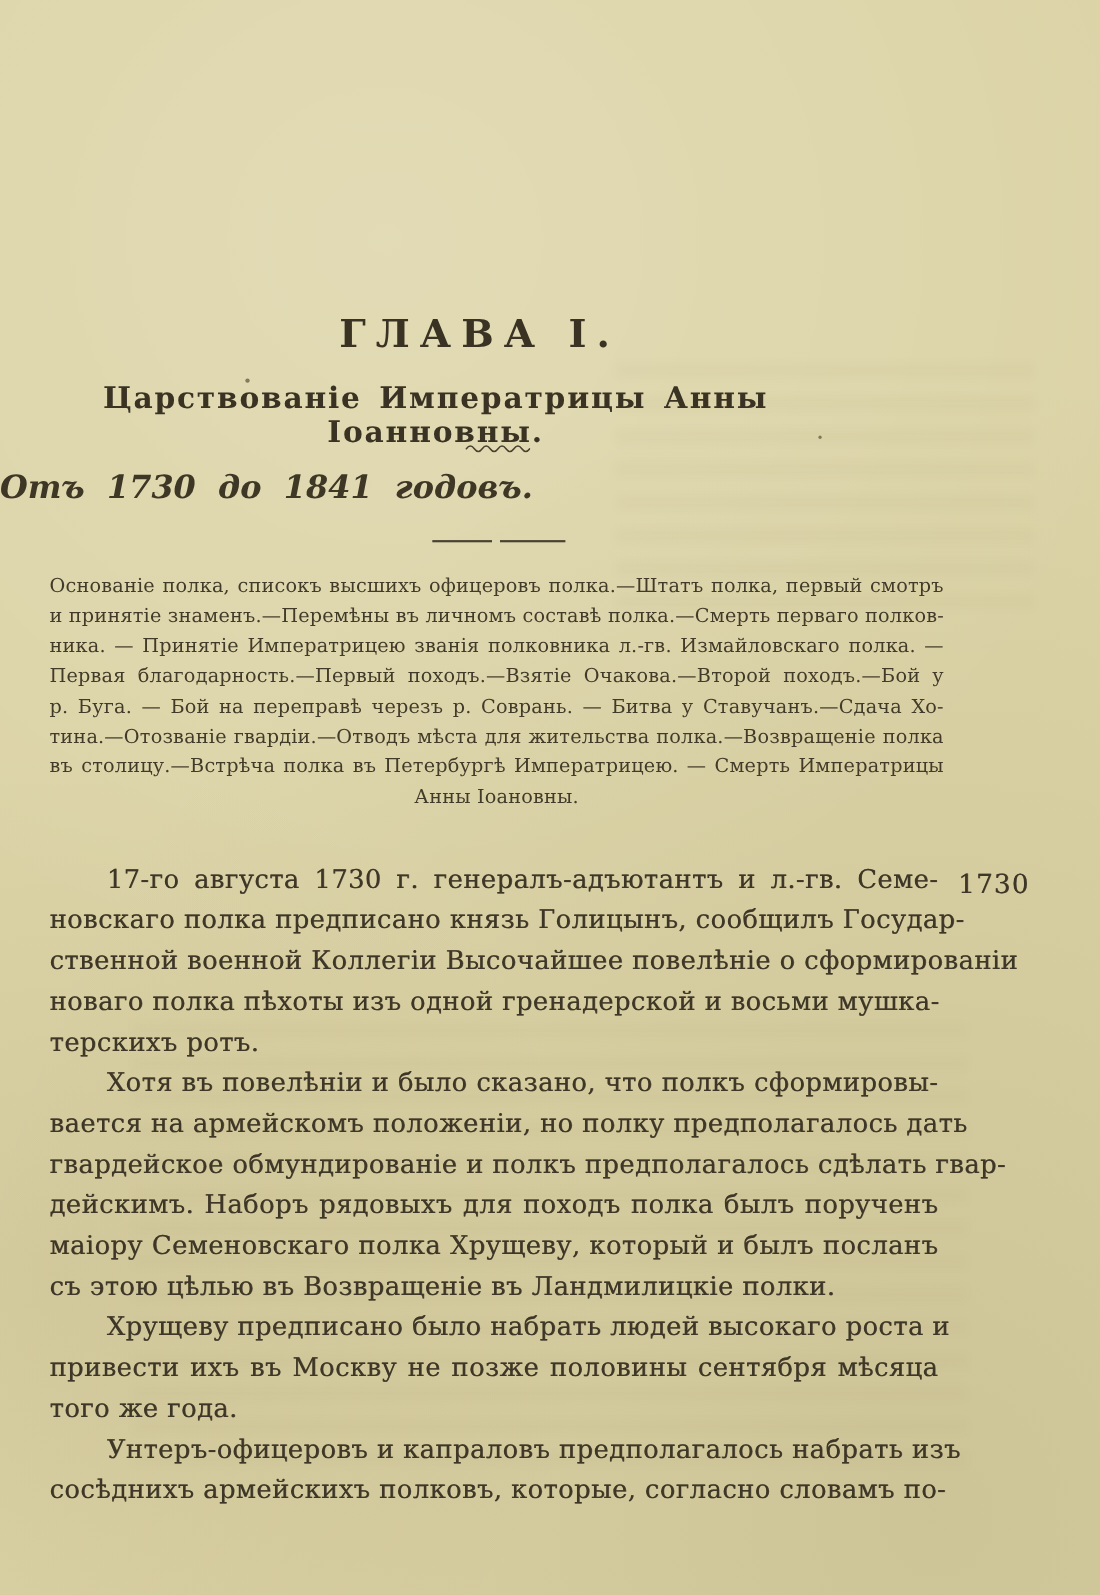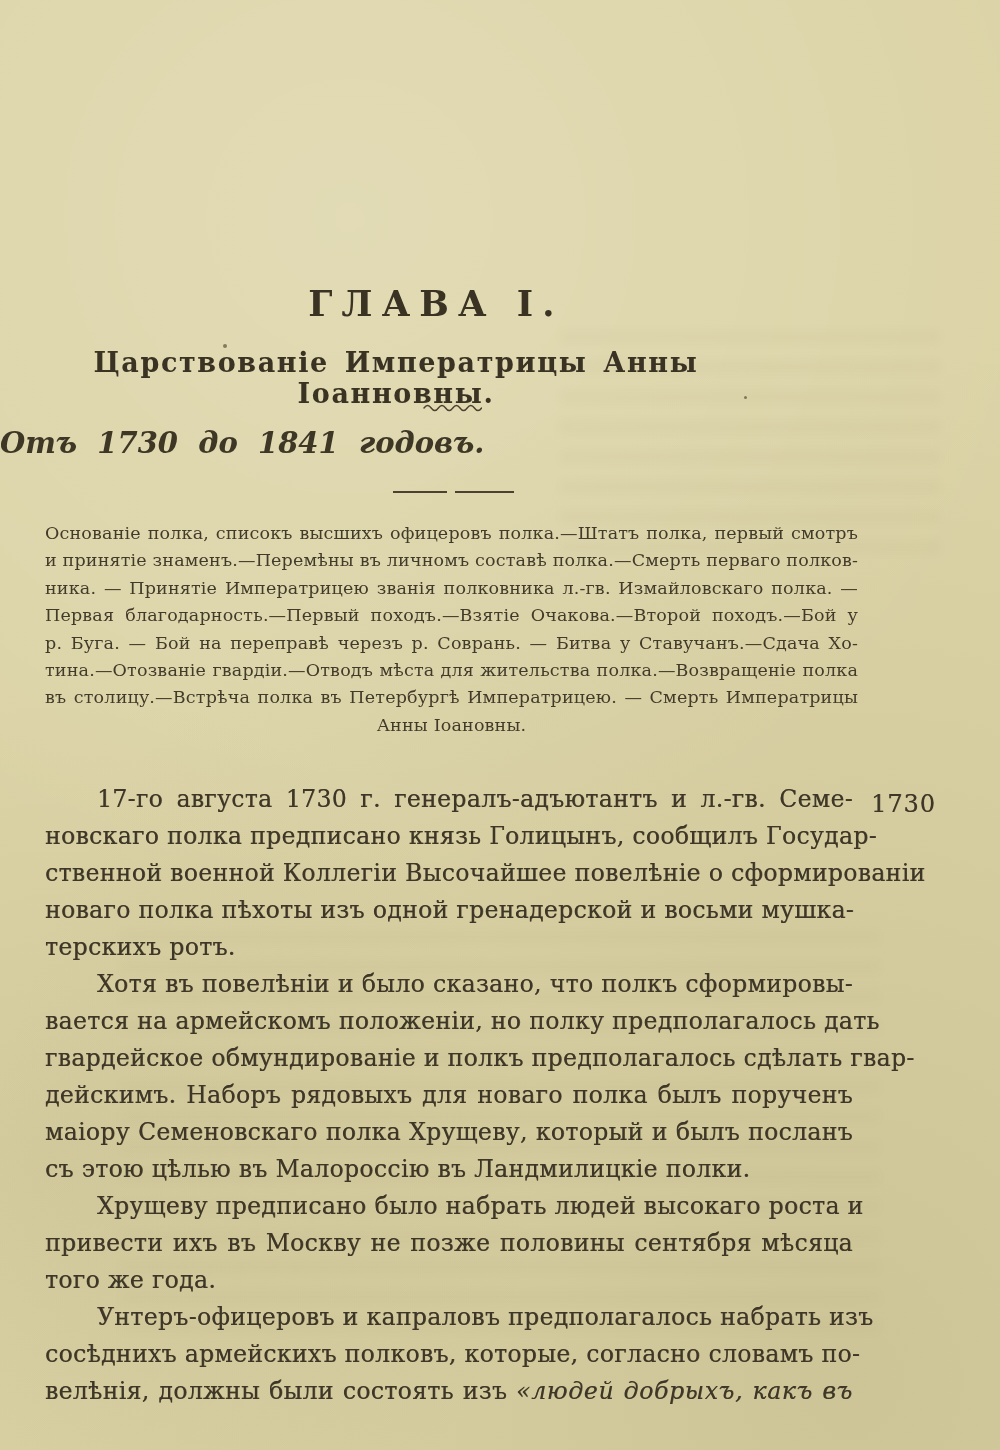--- a/index.html
+++ b/index.html
@@ -171,31 +171,30 @@
         <div class="body-line indent">17-го августа 1730 г. генералъ-адъютантъ и л.-гв. Семе-</div>
         <div class="body-line">новскаго полка предписано князь Голицынъ, сообщилъ Государ-</div>
         <div class="body-line">ственной военной Коллегіи Высочайшее повелѣніе о сформированіи</div>
         <div class="body-line">новаго полка пѣхоты изъ одной гренадерской и восьми мушка-</div>
         <div class="body-line end">терскихъ ротъ.</div>
       </div>
       <div>
         <div class="body-line indent">Хотя въ повелѣніи и было сказано, что полкъ сформировы-</div>
         <div class="body-line">вается на армейскомъ положеніи, но полку предполагалось дать</div>
         <div class="body-line">гвардейское обмундированіе и полкъ предполагалось сдѣлать гвар-</div>
-        <div class="body-line">дейскимъ. Наборъ рядовыхъ для новаго полка былъ порученъ</div>
+        <div class="body-line">дейскимъ. Наборъ рядовыхъ для походъ полка былъ порученъ</div>
         <div class="body-line">маіору Семеновскаго полка Хрущеву, который и былъ посланъ</div>
-        <div class="body-line end">съ этою цѣлью въ Малороссію въ Ландмилицкіе полки.</div>
+        <div class="body-line end">съ этою цѣлью въ Возвращеніе въ Ландмилицкіе полки.</div>
       </div>
       <div>
         <div class="body-line indent">Хрущеву предписано было набрать людей высокаго роста и</div>
         <div class="body-line">привести ихъ въ Москву не позже половины сентября мѣсяца</div>
         <div class="body-line end">того же года.</div>
       </div>
       <div>
         <div class="body-line indent">Унтеръ-офицеровъ и капраловъ предполагалось набрать изъ</div>
         <div class="body-line">сосѣднихъ армейскихъ полковъ, которые, согласно словамъ по-</div>
-        <div class="body-line">велѣнія, должны были состоять изъ <em>«людей добрыхъ, какъ въ</em></div>
       </div>
     </div>
 
   <div class="margin-note">1730</div>
 
 </div>
 
 </body></html>

